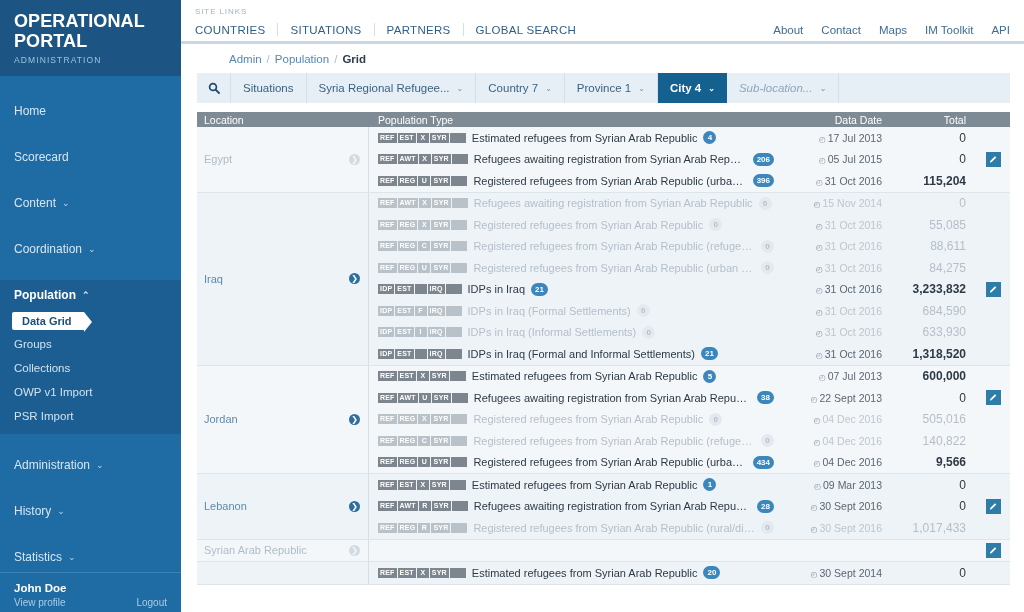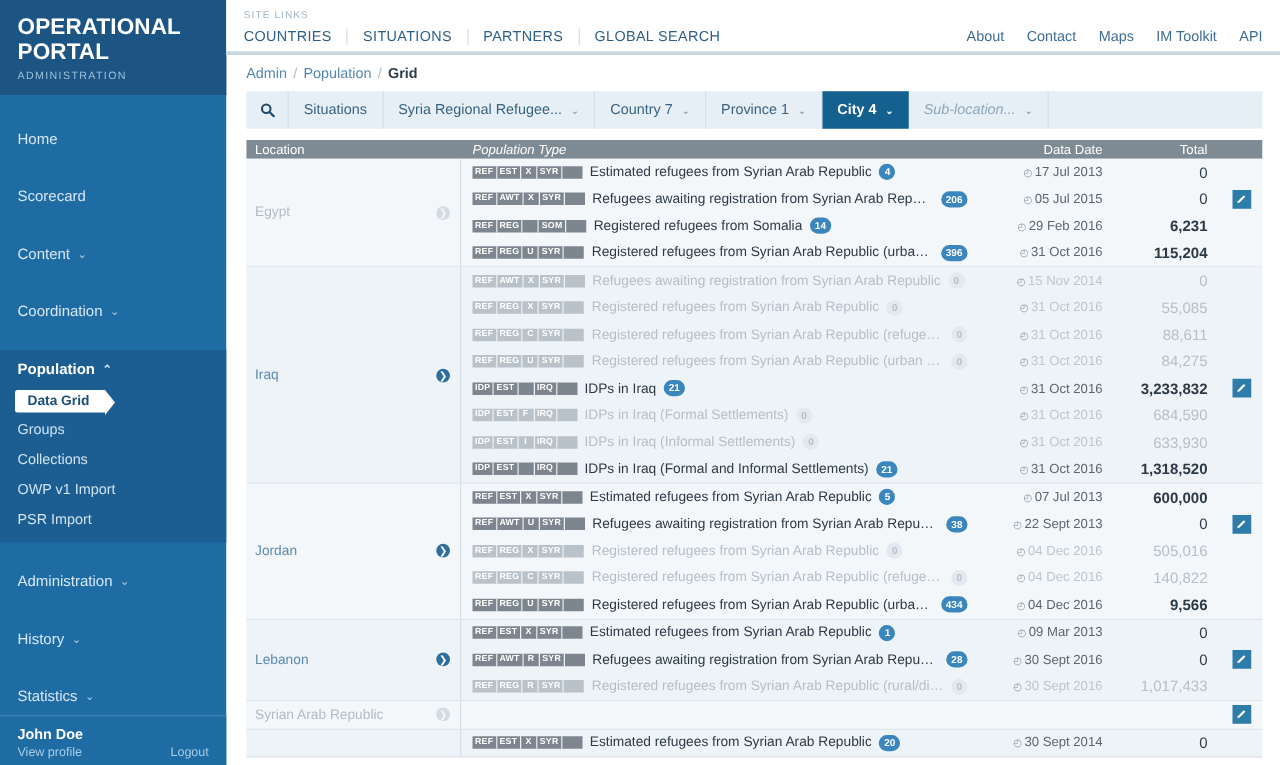--- a/index.html
+++ b/index.html
@@ -85,21 +85,21 @@
     padding: 0 12px; cursor: pointer;
   }
   .sitelink:first-child { padding-left: 0; }
   .vdiv { width: 1px; height: 13px; background: #d4dfe8; }
   .toplinks { margin-left: auto; display: flex; align-items: center; }
   .toplink { color: #3f6d94; font-size: 11.5px; padding: 0 9px; cursor: pointer; }
   .toplink:last-child { padding-right: 0; }
 
   .crumbs {
     padding: 9px 20px 8px 16px; font-size: 11.5px; color: #5588b0;
-    display: flex; align-items: center; gap: 5px;
+    display: flex; align-items: center; gap: 5px; margin-left: 32px;
   }
   .crumbs .sep { color: #a8bccd; }
   .crumbs .cur { color: #2d3c49; font-weight: bold; }
 
   
   .filters {
     margin: 0 14px 0 16px;
     display: flex; align-items: stretch; height: 30px;
     background: #e7eff6;
   }
@@ -121,21 +121,21 @@
   .f-item.ph { color: #8ca6bb; font-style: italic; }
   .f-fill { flex: 1 1 auto; }
 
   
   .grid-wrap { flex: 1 1 auto; margin: 9px 14px 0 16px; overflow: hidden; }
   .thead {
     display: flex; background: #7f8b94; color: #ffffff;
     font-size: 10.5px; height: 15px; align-items: center;
   }
   .th-loc   { width: 172px; padding-left: 7px; }
-  .th-type  { flex: 1 1 auto; padding-left: 9px; font-style: italic; }
+  .th-type  { flex: 1 1 auto; padding-left: 9px; }
   .th-date  { width: 118px; text-align: right; padding-right: 10px; }
   .th-total { width: 84px; text-align: right; padding-right: 10px; }
   .th-act   { width: 34px; }
 
   .grp { display: flex; border-bottom: 1px solid #dde4ea; background: #f4f7fa; }
   .grp.alt { background: #eef3f8; }
   .loc-cell {
     width: 172px; flex: 0 0 172px; position: relative;
     display: flex; align-items: center; border-right: 1px solid #d7dfe6;
     padding-left: 7px;
@@ -372,36 +372,20 @@
                       <path d="M1 8.2 L1.4 6.6 L6.7 1.3 L8.1 2.7 L2.8 8 Z" fill="#ffffff"></path>
                     </svg>
                   </span>
                 </div>
               </div>
               <div class="row bold">
                 <div class="c-type">
                   <span class="chip">
                     <i>REF</i>
                     <i>REG</i>
-                    <i></i>
-                    <i>SOM</i>
-                    <i></i>
-                  </span>
-                  <span class="ptype">Registered refugees from Somalia</span>
-                  <span class="cnt">14</span>
-                </div>
-                <div class="c-date"><span class="clock">◴</span>29 Feb 2016</div>
-                <div class="c-total">6,231</div>
-                <div class="c-act"></div>
-              </div>
-              <div class="row bold">
-                <div class="c-type">
-                  <span class="chip">
-                    <i>REF</i>
-                    <i>REG</i>
                     <i>U</i>
                     <i>SYR</i>
                     <i></i>
                   </span>
                   <span class="ptype">Registered refugees from Syrian Arab Republic (urban areas)</span>
                   <span class="cnt">396</span>
                 </div>
                 <div class="c-date"><span class="clock">◴</span>31 Oct 2016</div>
                 <div class="c-total">115,204</div>
                 <div class="c-act"></div>

